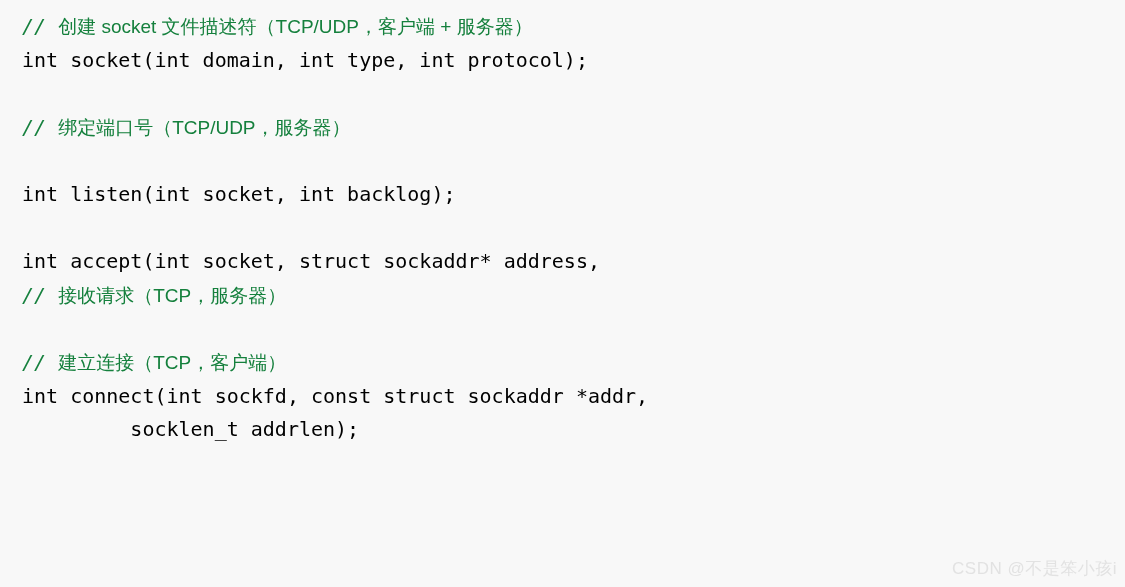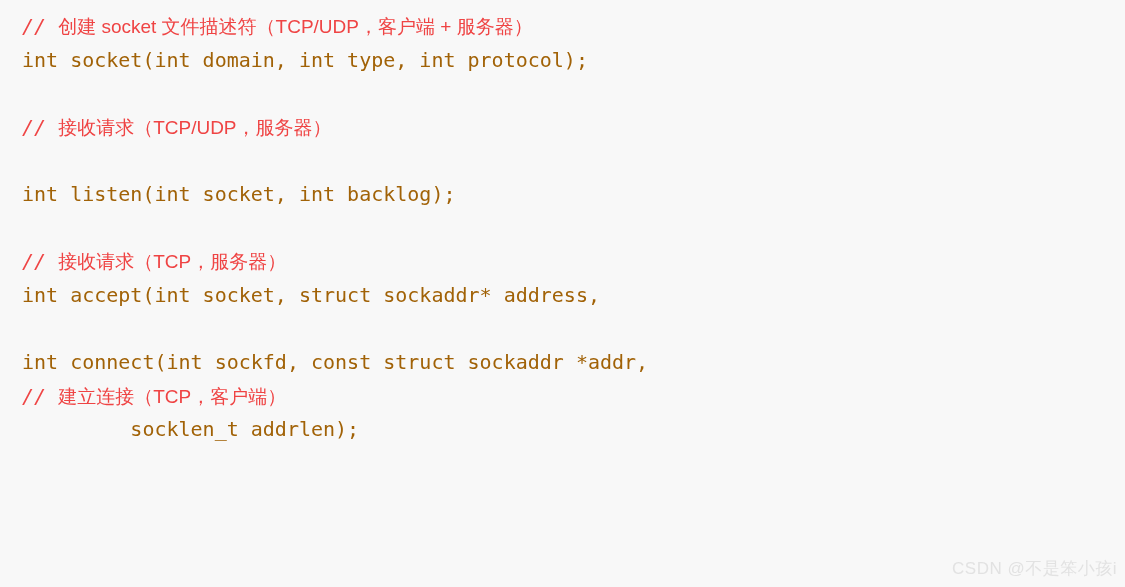--- a/index.html
+++ b/index.html
@@ -21,32 +21,32 @@
     background: #f8f8f8;
     box-sizing: border-box;
     padding: 10px 0 0 22px;
   }
 
   .code-line {
     height: 33.6px;
     line-height: 33.6px;
     font-size: 20px;
     letter-spacing: 0px;
-    color: #a16207;
+    color: #000000;
     white-space: pre;
     font-family: "DejaVu Sans Mono", "Liberation Mono", monospace;
   }
 
   .code-line.blank {
     color: transparent;
   }
 
   
   .code-line.comment {
-    color: #ef4444;
+    color: #15803d;
     font-family: "DejaVu Sans Mono", "Liberation Mono", monospace;
   }
   .code-line.comment .slashes {
     font-style: italic;
     font-family: "DejaVu Sans Mono", "Liberation Mono", monospace;
   }
   .code-line.comment .ctext {
     font-family: "Liberation Sans", "DejaVu Sans", sans-serif;
     font-size: 19px;
   }
@@ -64,26 +64,26 @@
   }
 </style>
 </head>
 <body>
 
 <div id="code-block">
   <div id="code-lines">
       <div class="code-line comment"><span class="slashes">// </span><span class="ctext">创建 socket 文件描述符（TCP/UDP，客户端 + 服务器）</span></div>
       <div class="code-line">int socket(int domain, int type, int protocol);</div>
       <div class="code-line blank">&nbsp;</div>
-      <div class="code-line comment"><span class="slashes">// </span><span class="ctext">接收请求（TCP/UDP，服务器）</span></div>
+      <div class="code-line comment"><span class="slashes">// </span><span class="ctext">绑定端口号（TCP/UDP，服务器）</span></div>
       <div class="code-line blank">&nbsp;</div>
       <div class="code-line">int listen(int socket, int backlog);</div>
       <div class="code-line blank">&nbsp;</div>
+      <div class="code-line">int accept(int socket, struct sockaddr* address,</div>
       <div class="code-line comment"><span class="slashes">// </span><span class="ctext">接收请求（TCP，服务器）</span></div>
-      <div class="code-line">int accept(int socket, struct sockaddr* address,</div>
       <div class="code-line blank">&nbsp;</div>
+      <div class="code-line comment"><span class="slashes">// </span><span class="ctext">建立连接（TCP，客户端）</span></div>
       <div class="code-line">int connect(int sockfd, const struct sockaddr *addr,</div>
-      <div class="code-line comment"><span class="slashes">// </span><span class="ctext">建立连接（TCP，客户端）</span></div>
       <div class="code-line">         socklen_t addrlen);</div>
     </div>
 
   <div id="watermark">CSDN @不是笨小孩i</div>
 </div>
 
 </body></html>

